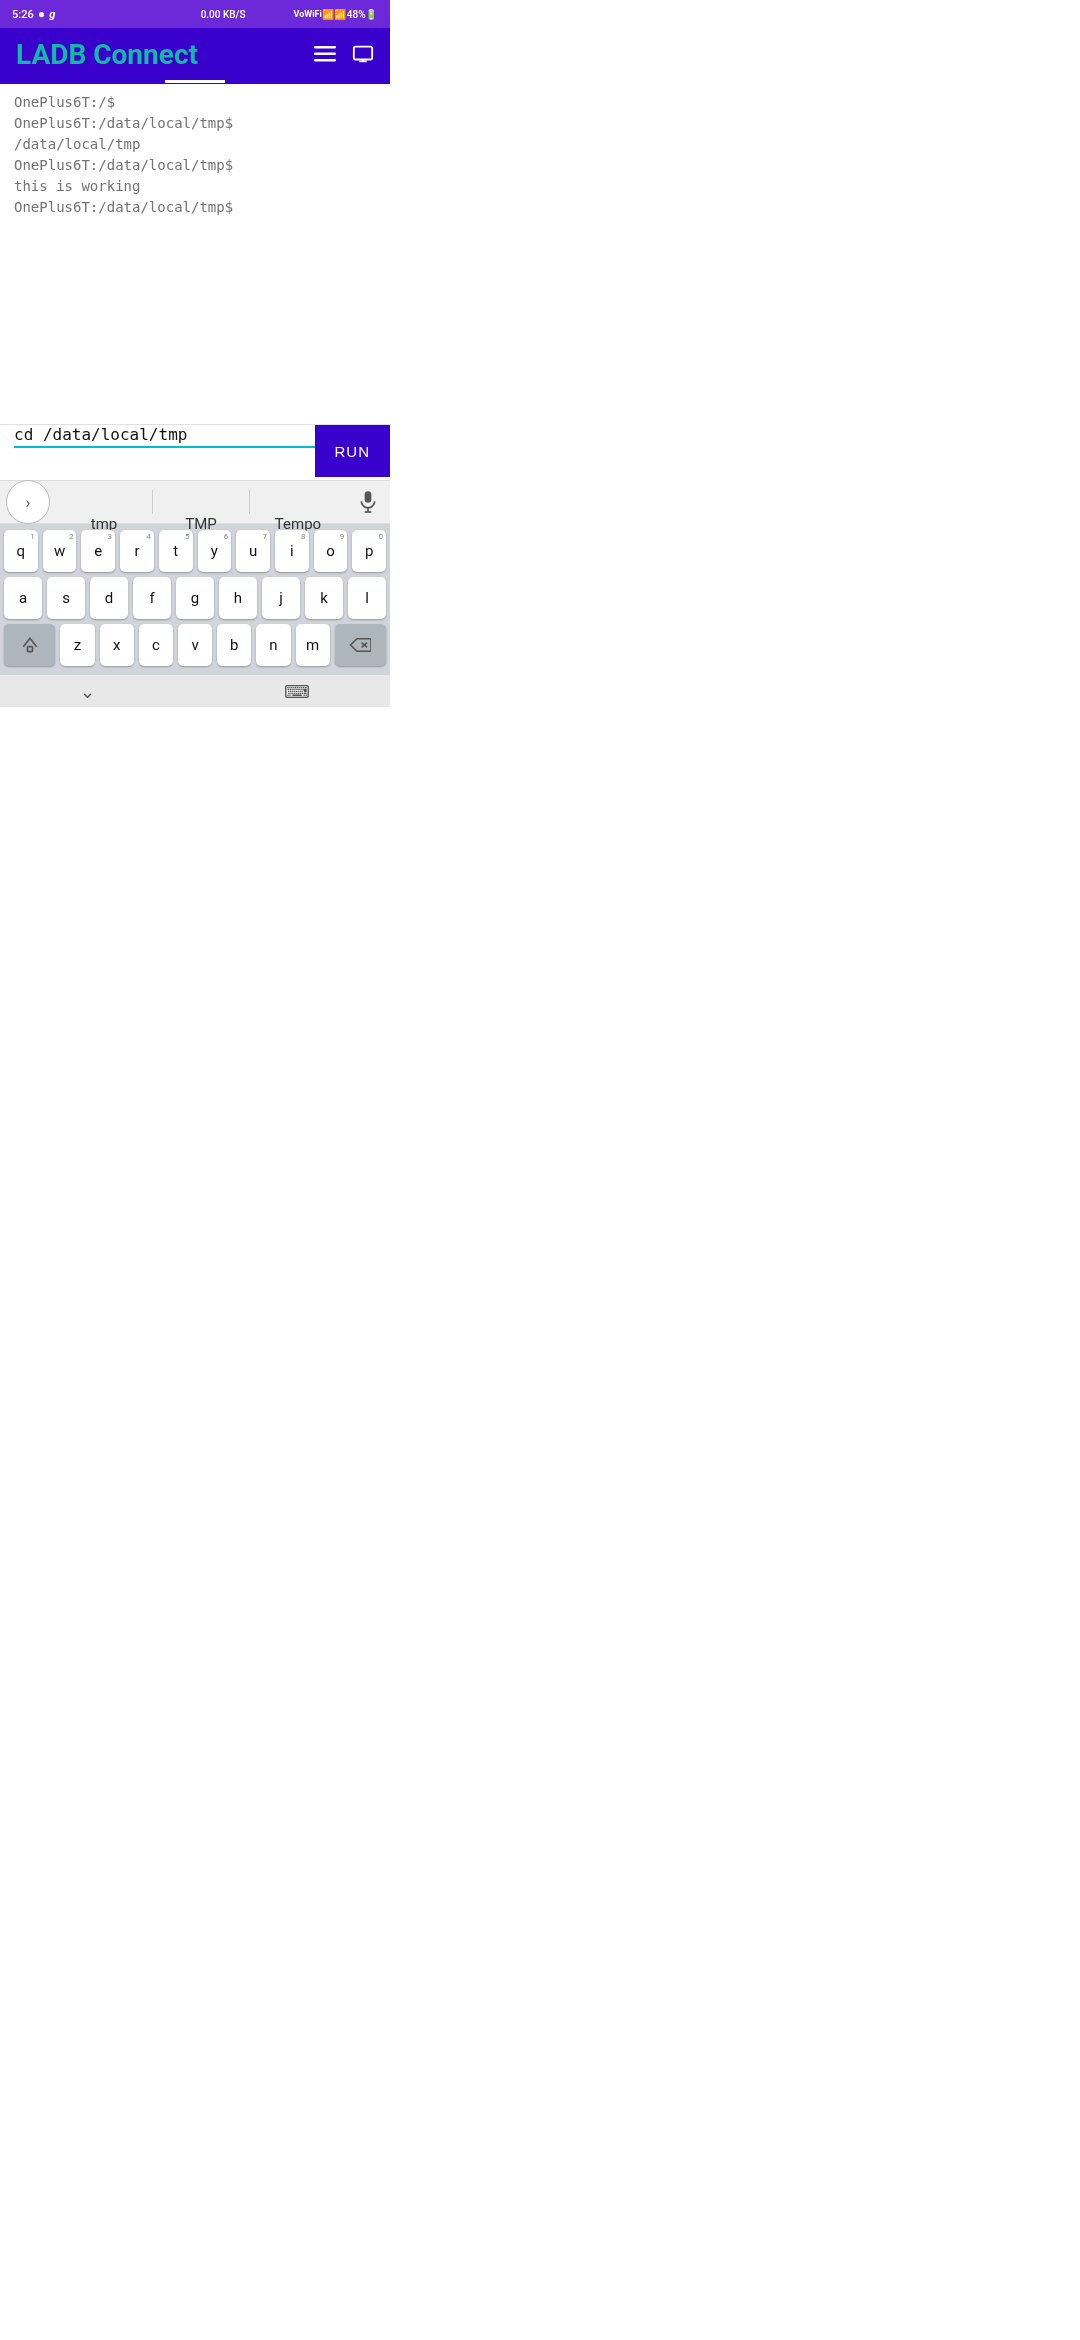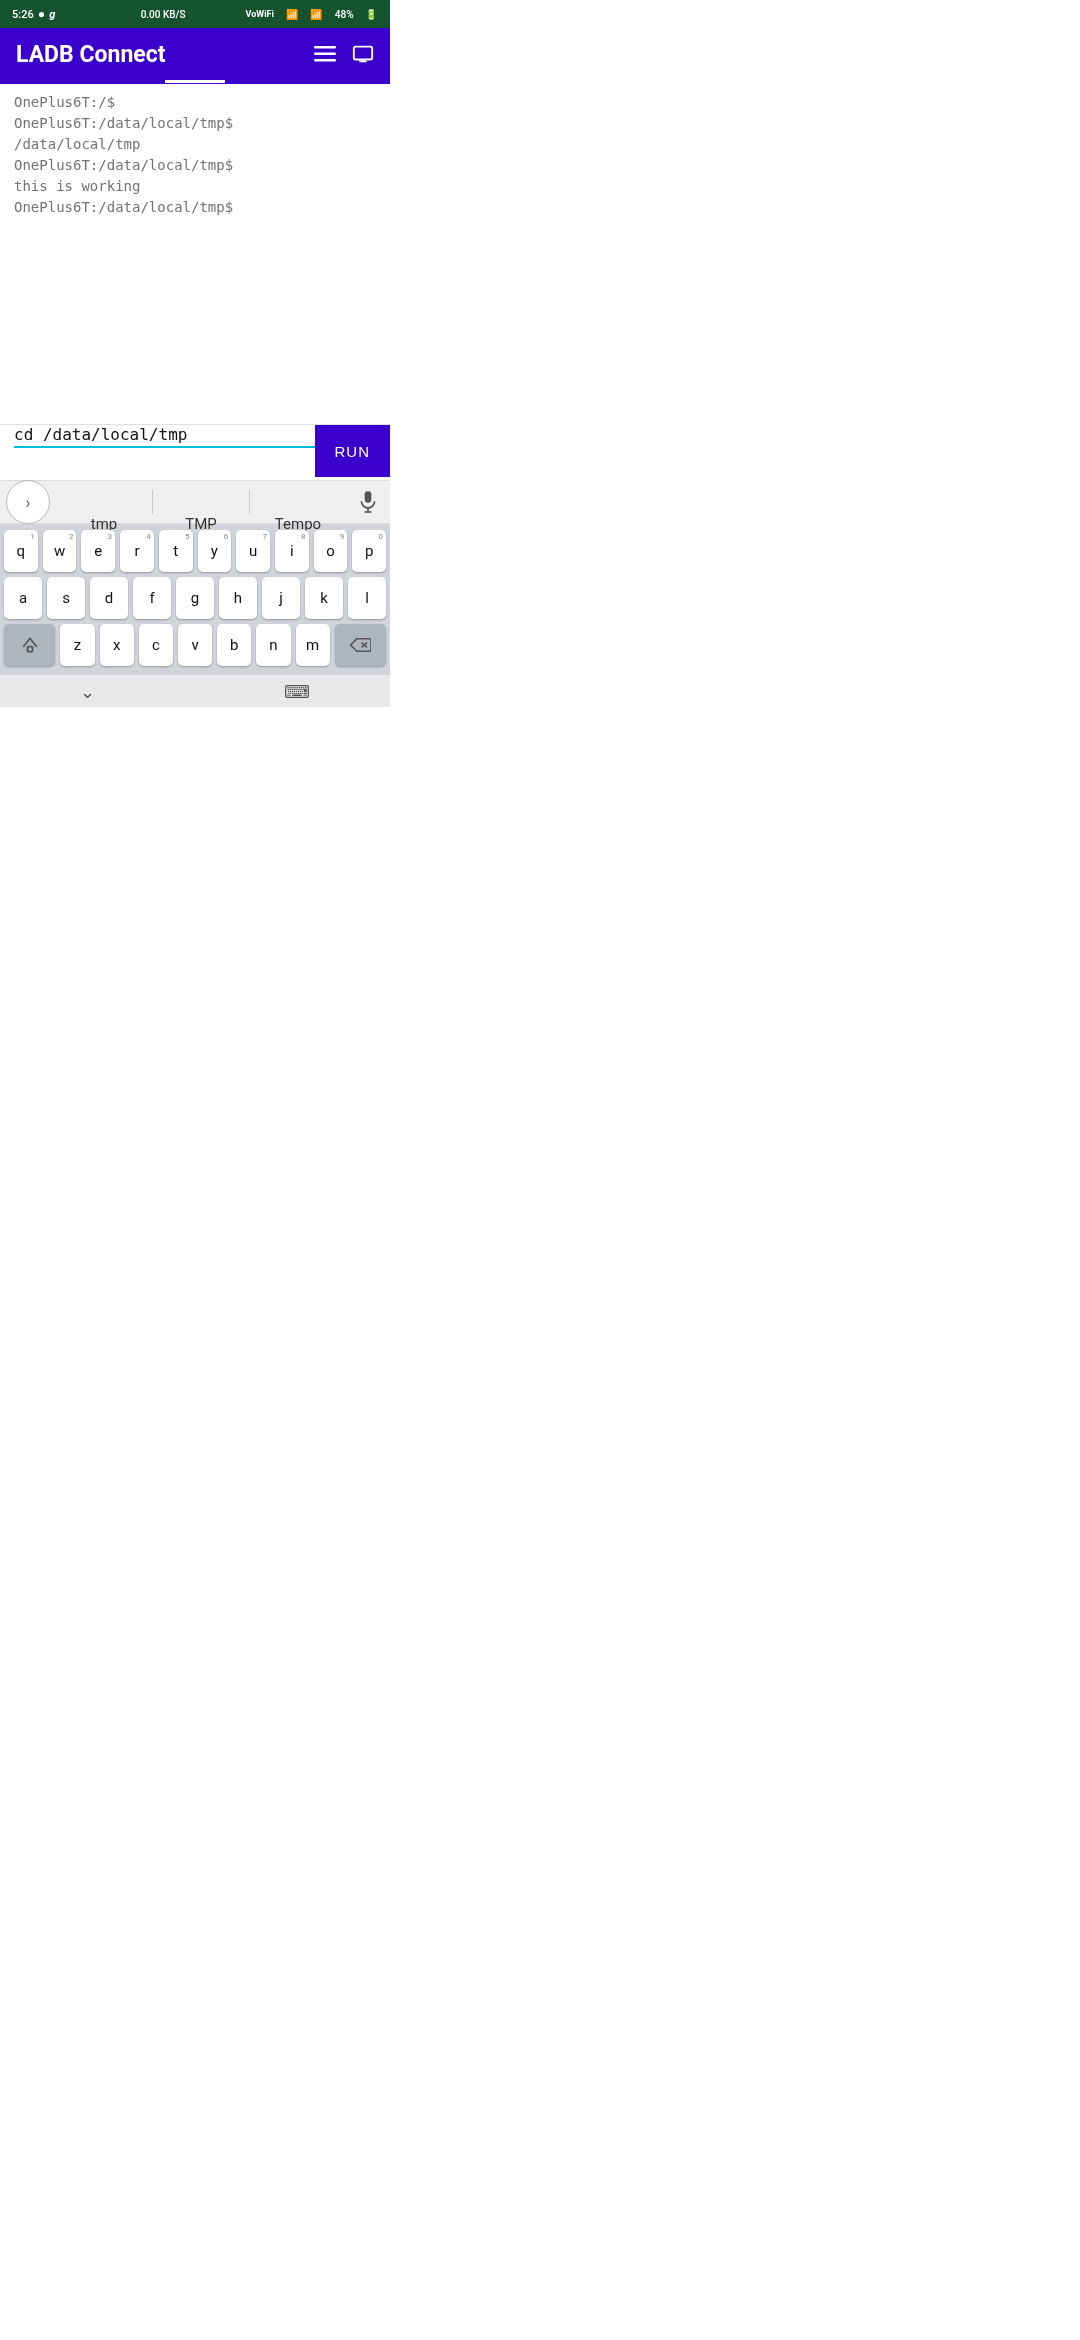--- a/index.html
+++ b/index.html
@@ -9,47 +9,47 @@
       width: 390px;
       height: 844px;
       background: #fff;
       font-family: 'Roboto', Arial, sans-serif;
       overflow: hidden;
       position: relative;
     }
 
     
     .status-bar {
-      background: #14532d;
+      background: #6d28d9;
       color: #fff;
       height: 28px;
       display: flex;
       align-items: center;
       justify-content: space-between;
       padding: 0 12px;
       font-size: 11px;
       font-weight: 500;
     }
     .status-left { display: flex; align-items: center; gap: 5px; }
-    .status-right { display: flex; align-items: center; gap: 12px; font-size: 10px; }
+    .status-right { display: flex; align-items: center; gap: 0; font-size: 10px; }
 
     
     .app-bar {
       background: #3a00cc;
       color: #fff;
       height: 52px;
       display: flex;
       align-items: center;
       justify-content: space-between;
       padding: 0 16px;
     }
     .app-title {
-      font-size: 23px;
+      font-size: 28px;
       font-weight: 700;
-      color: #ffffff;
+      color: #14b8a6;
     }
     .app-bar-icons {
       display: flex;
       align-items: center;
       gap: 16px;
     }
     .icon-btn {
       color: #fff;
       font-size: 20px;
       cursor: pointer;

